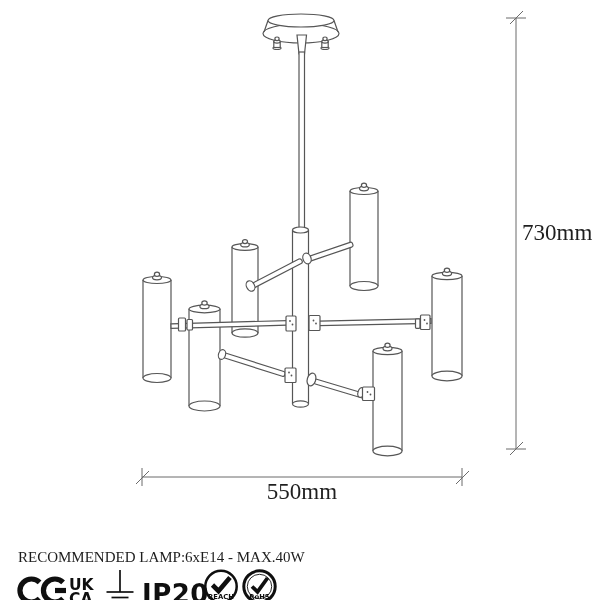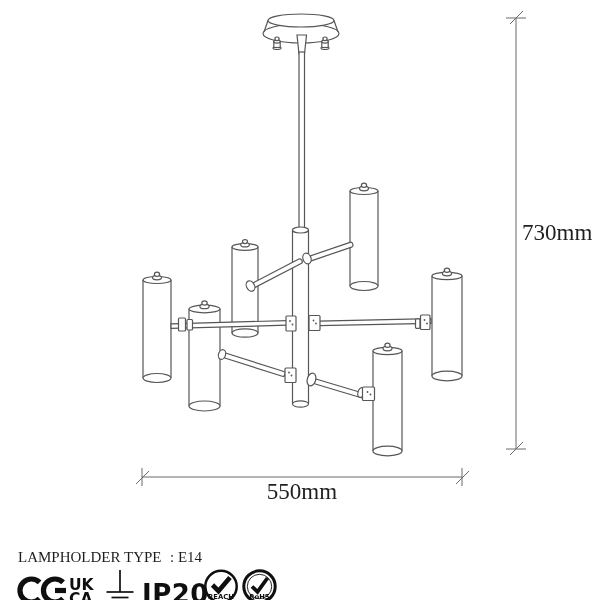--- a/index.html
+++ b/index.html
@@ -203,17 +203,16 @@
     <g>
       <circle class="icon-stroke" stroke-width="3" cx="259.5" cy="578.5" r="15.7"></circle>
       <circle class="icon-stroke" stroke-width="0.9" cx="259.5" cy="578.5" r="12.2"></circle>
       <path class="icon-stroke" stroke-width="3.8" d="M 252,578.5 L 257.5,583.8 L 267.5,570"></path>
       <text class="icon-text rohs-t" x="259.5" y="591">RoHS</text>
     </g>
   </g>
 </svg>
 
 <div class="specs">
-  <div class="spec-row"><span class="spec-label">LAMPHOLDER TYPE</span><span>: E14</span></div>
   <div class="spec-row"><span class="spec-label">RECOMMENDED LAMP:</span><span>6xE14 - MAX.40W</span></div>
 </div>
 
 </div>
 
 </body></html>

